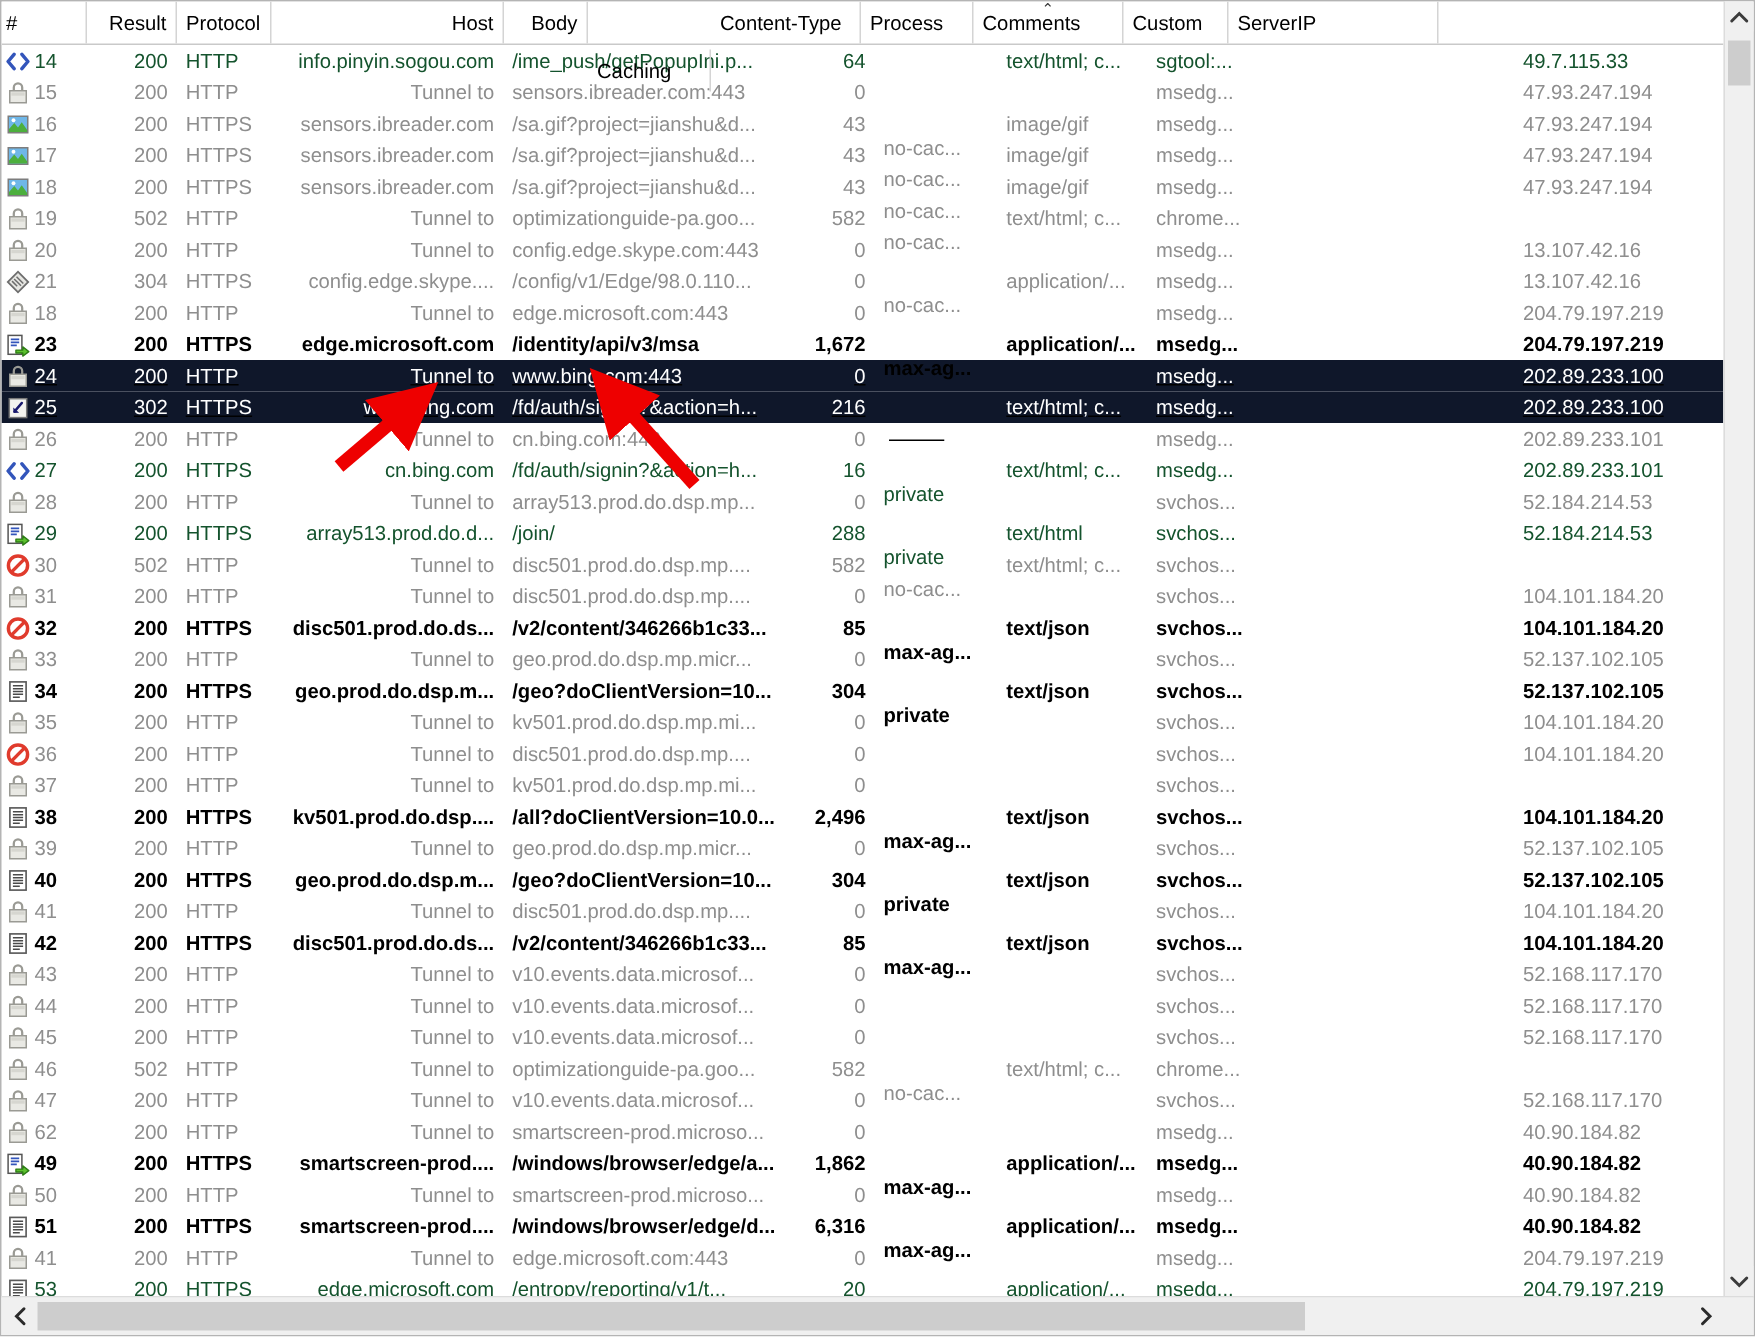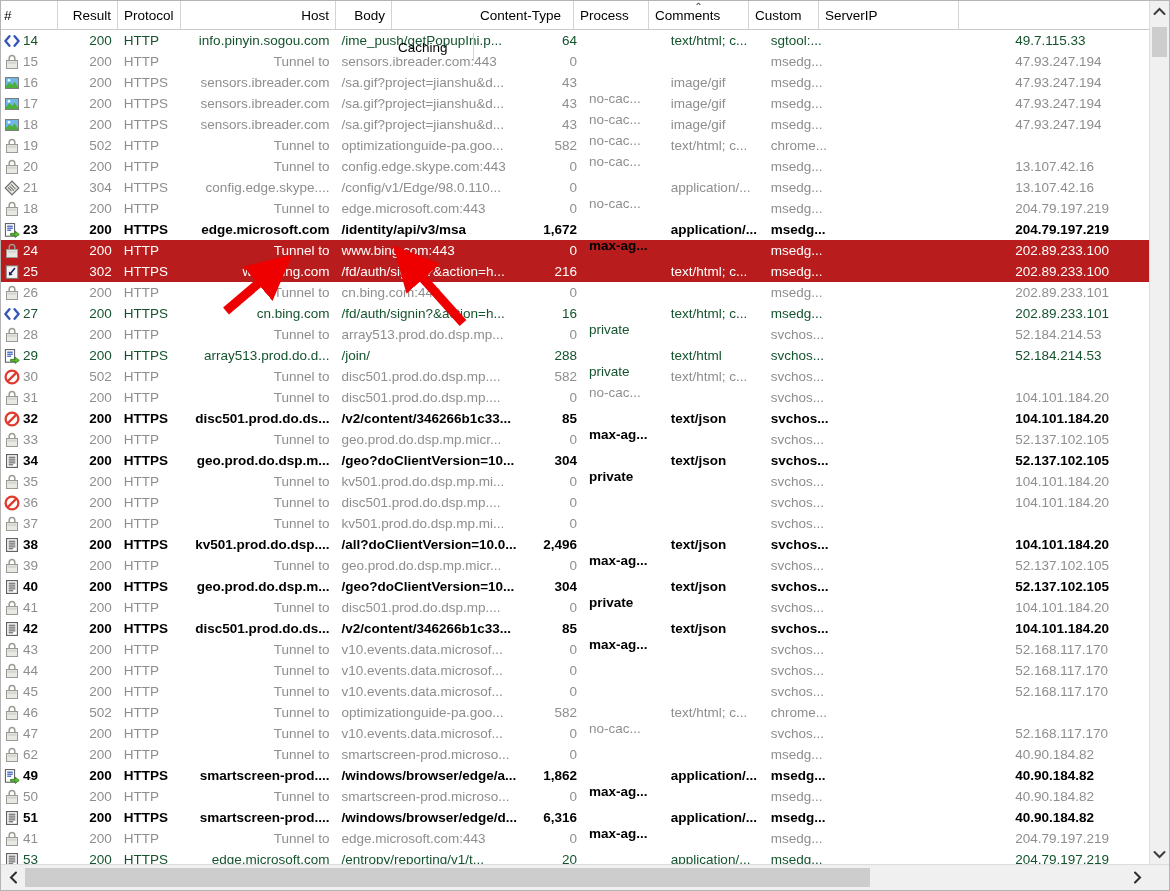--- a/index.html
+++ b/index.html
@@ -79,21 +79,21 @@
     overflow: hidden;
     position: relative;
   }
   .row {
     display: flex;
     height: 21px;
     align-items: center;
     box-sizing: border-box;
     white-space: nowrap;
   }
-  .row.sel { background: #b91c1c; }
+  .row.sel { background: #0f172a; text-decoration: underline; }
   .cell {
     box-sizing: border-box;
     font-size: 13.5px;
     padding: 0 6px;
     overflow: hidden;
     white-space: nowrap;
     display: flex;
     align-items: center;
     height: 21px;
     line-height: 21px;

